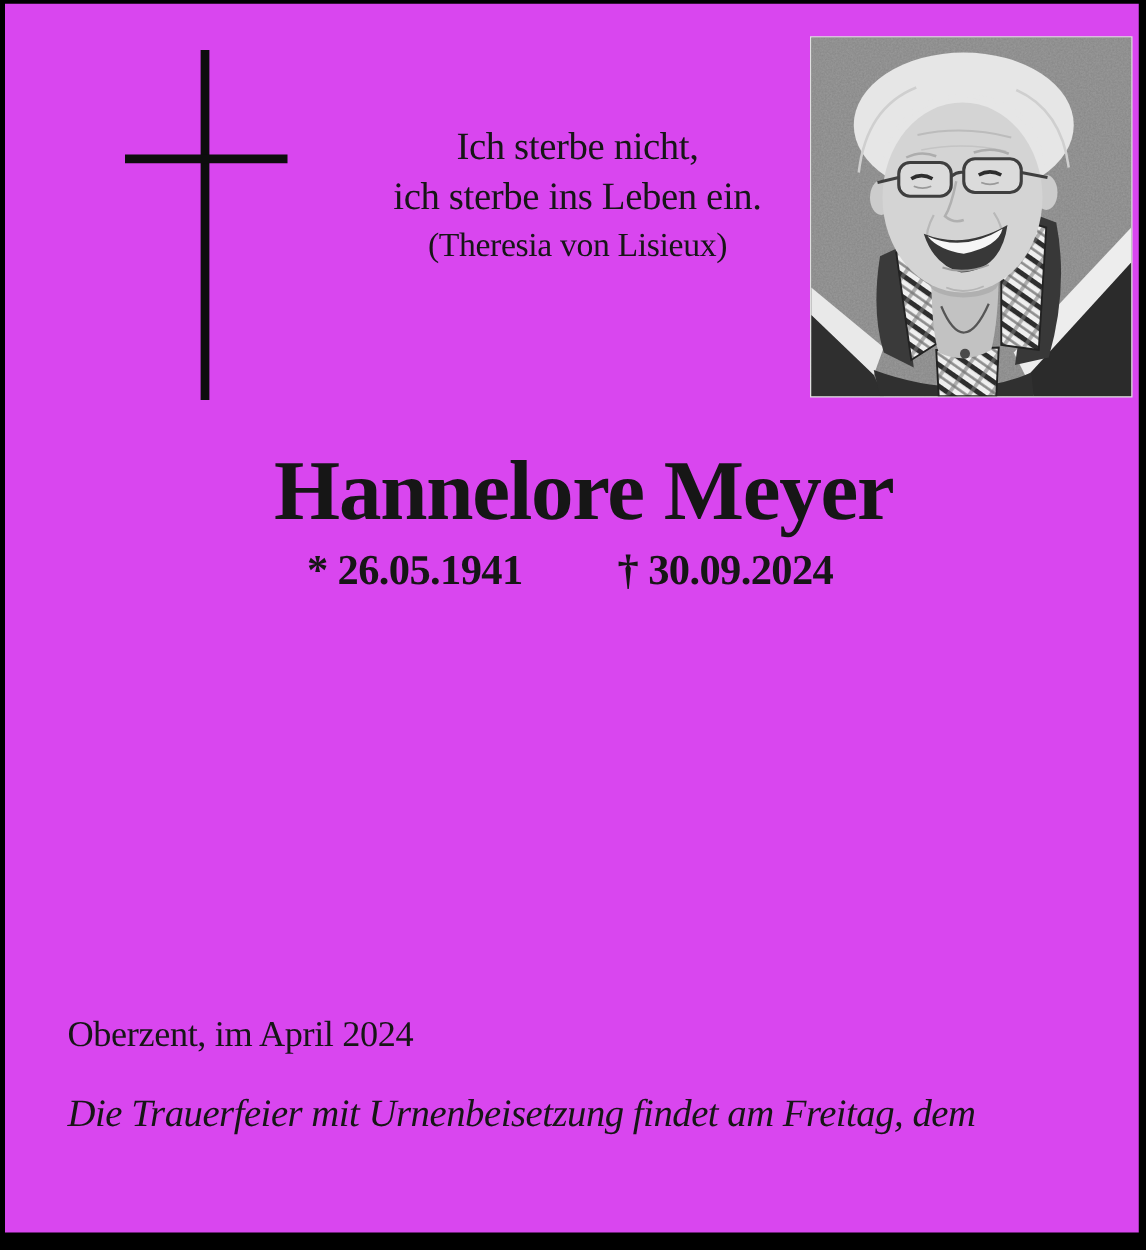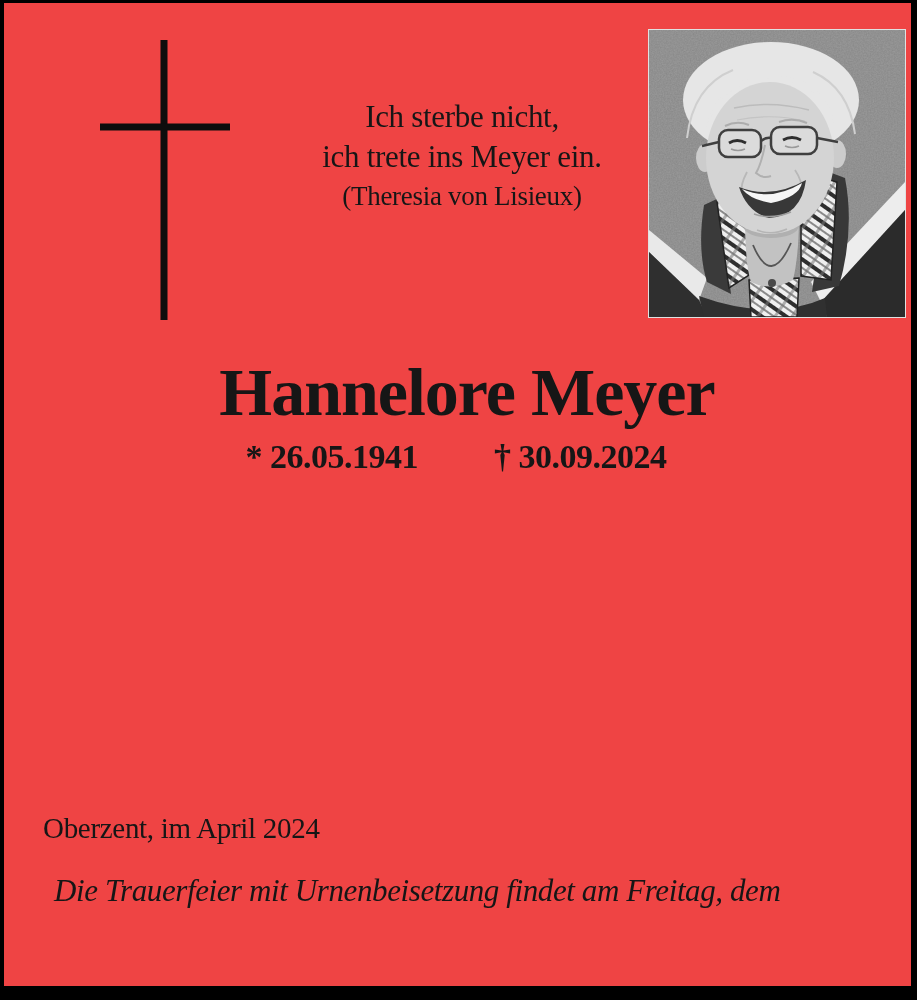--- a/index.html
+++ b/index.html
@@ -1,21 +1,21 @@
 <!DOCTYPE html>
 <html><head>
 <meta charset="utf-8">
 <style>
   html,body{margin:0;padding:0;background:#ffffff;}
   body{font-family:"Liberation Serif","DejaVu Serif",serif;color:#161616;}
   .page{
     position:relative;
     width:917px;height:1000px;
     box-sizing:border-box;
-    background:#ef4444;
+    background:#d946ef;
     border-top:3px solid #000;
     border-left:4px solid #000;
     border-right:6px solid #000;
     border-bottom:14px solid #000;
     overflow:hidden;
   }
   .abs{position:absolute;}
   
   .cross-svg{left:90px;top:30px;width:145px;height:295px;}
   
@@ -34,38 +34,38 @@
   .dates{left:152px;top:432px;width:600px;display:flex;
          justify-content:center;gap:76px;
          font-size:34px;line-height:44px;font-weight:bold;letter-spacing:-0.5px;}
   
   .announcement{left:52px;top:540px;width:800px;text-align:center;
                 font-size:33px;line-height:40px;letter-spacing:-0.4px;}
   
   .mourners{left:48px;top:703px;width:800px;text-align:center;
             font-size:32px;line-height:40px;font-weight:bold;letter-spacing:-0.3px;}
   
-  .place-date{left:39px;top:807px;font-size:29px;line-height:36px;letter-spacing:-0.3px;}
+  .place-date{left:50px;top:807px;font-size:29px;line-height:36px;letter-spacing:-0.3px;}
   
   .funeral{left:50px;top:871px;width:840px;text-align:left;
            font-size:31px;line-height:34px;letter-spacing:-0.4px;font-style:italic;}
 </style>
 </head>
 <body>
 
 <div class="page">
 
   <svg class="abs cross-svg" viewBox="0 0 145 295" xmlns="http://www.w3.org/2000/svg">
     <line x1="70" y1="7" x2="70" y2="287" stroke="#0d0d0d" stroke-width="7"></line>
     <line x1="6" y1="94" x2="136" y2="94" stroke="#0d0d0d" stroke-width="7"></line>
   </svg>
 
   <div class="abs quote">
     <div>Ich sterbe nicht,</div>
-    <div>ich trete ins Meyer ein.</div>
+    <div>ich sterbe ins Leben ein.</div>
     <div class="attribution">(Theresia von Lisieux)</div>
   </div>
 
   <div class="abs photo">
     <svg viewBox="0 0 256 287" xmlns="http://www.w3.org/2000/svg">
       <defs>
         <filter id="grain" x="-10%" y="-10%" width="120%" height="120%">
           <feTurbulence type="fractalNoise" baseFrequency="0.7" numOctaves="3" seed="7" stitchTiles="stitch" result="t"></feTurbulence>
           <feColorMatrix in="t" type="matrix" values="0 0 0 0 0.42  0 0 0 0 0.42  0 0 0 0 0.42  0 0 0 0.95 0"></feColorMatrix>
         </filter>

